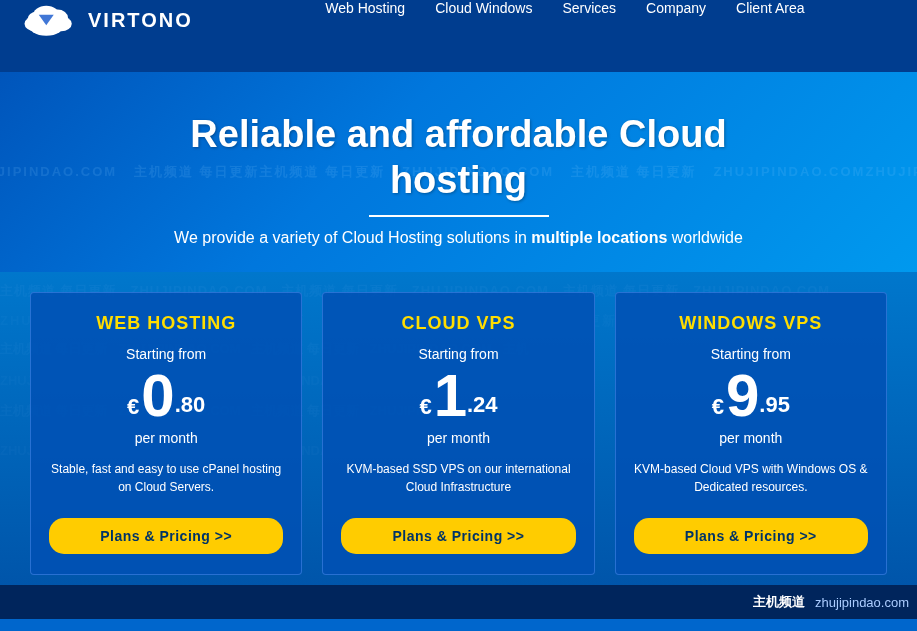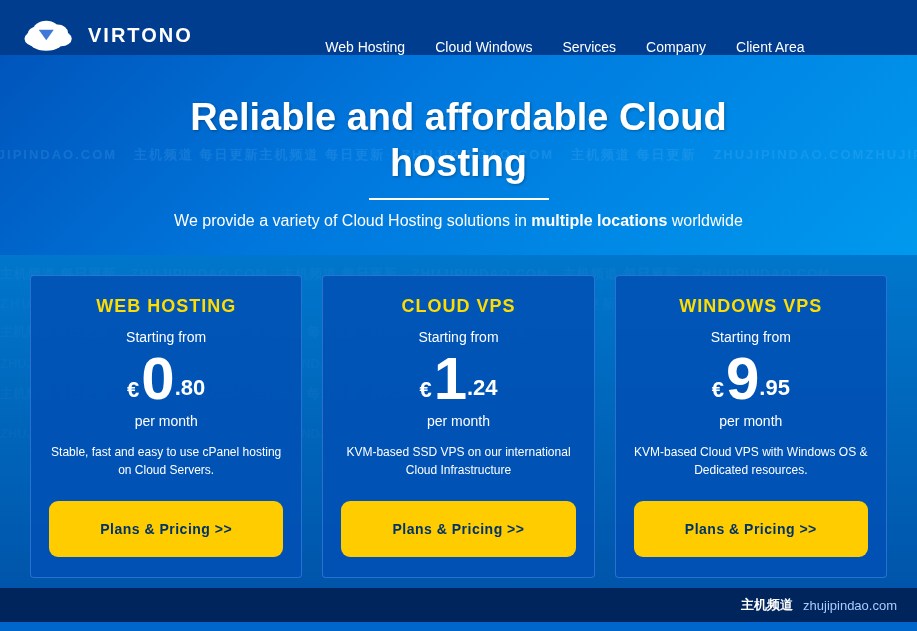--- a/index.html
+++ b/index.html
@@ -8,23 +8,23 @@
       width: 917px;
       min-height: 631px;
       overflow: hidden;
       background: #0066cc;
     }
 
     
     .navbar {
       background: #003d8f;
       display: flex;
-      align-items: flex-end;
+      align-items: flex-start;
       padding: 0 20px;
-      height: 55px;
+      height: 72px;
       position: relative;
       z-index: 10;
     }
     .logo-area {
       display: flex;
       align-items: center;
       margin-right: 40px;
     }
     .logo-cloud {
       width: 60px;
@@ -192,33 +192,33 @@
       color: white;
       font-size: 12px;
       line-height: 1.5;
       margin-bottom: 18px;
       min-height: 40px;
     }
     .card-btn {
       background: #ffcc00;
       color: #003366;
       border: none;
-      padding: 20px 20px;
+      padding: 10px 20px;
       font-size: 14px;
       font-weight: bold;
       cursor: pointer;
-      border-radius: 9px;
+      border-radius: 15px;
       width: 100%;
       letter-spacing: 0.5px;
     }
 
     
     .footer-bar {
       background: rgba(0, 30, 80, 0.9);
-      padding: 8px 20px;
+      padding: 8px 8px;
       display: flex;
       align-items: center;
       justify-content: flex-end;
       gap: 10px;
     }
     .footer-text {
       color: white;
       font-size: 13px;
       font-weight: bold;
     }

